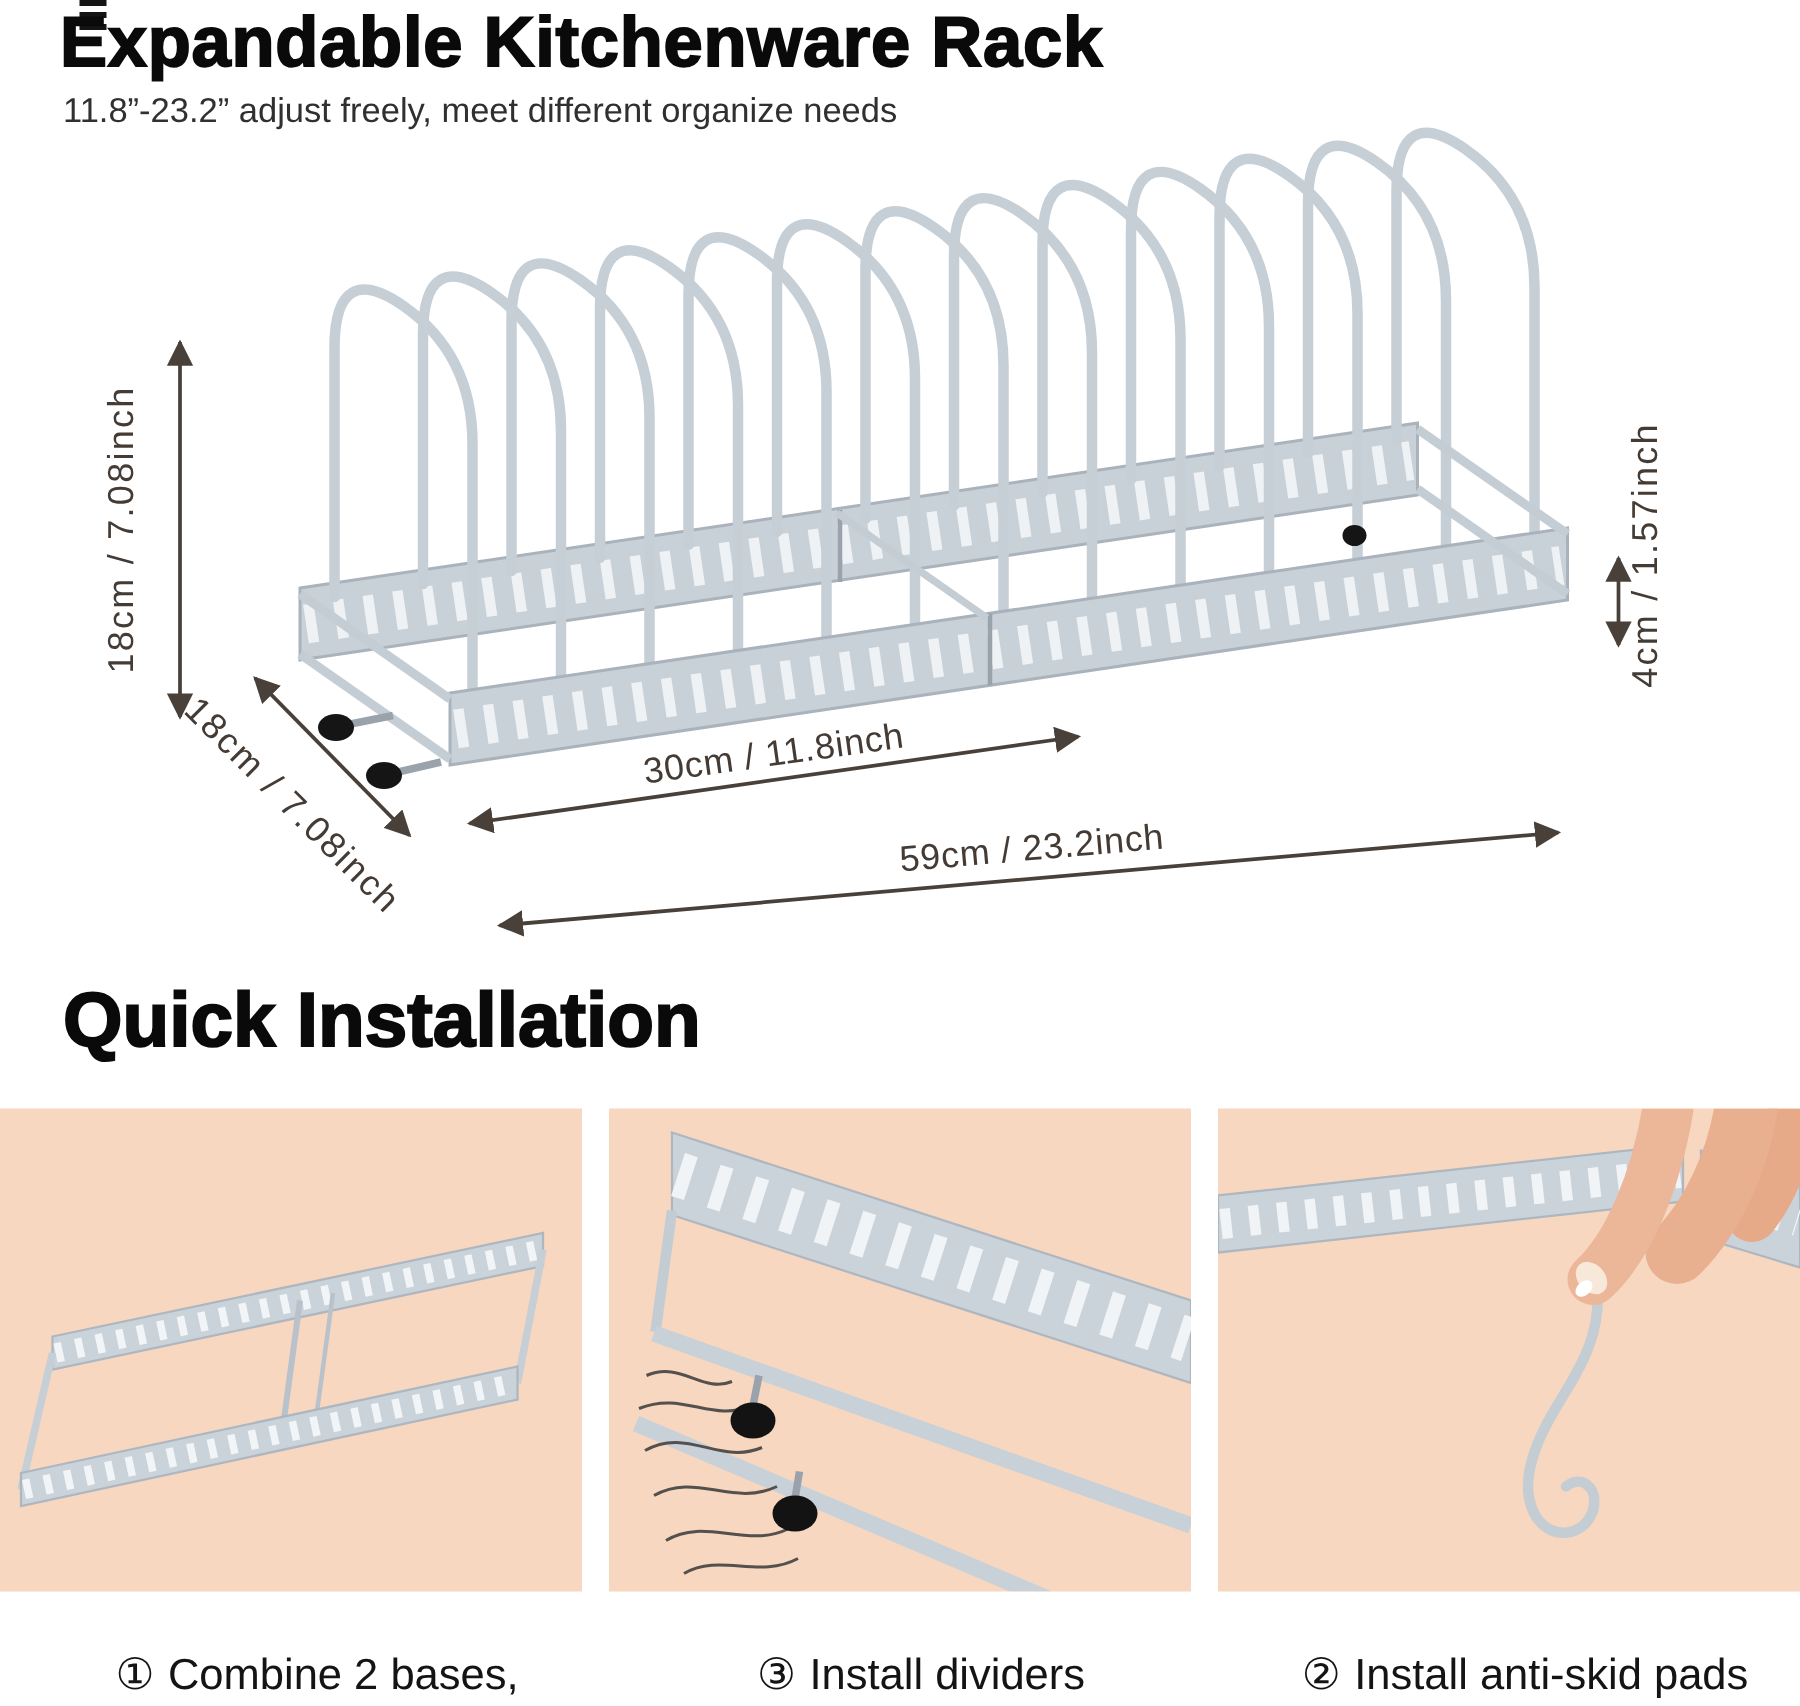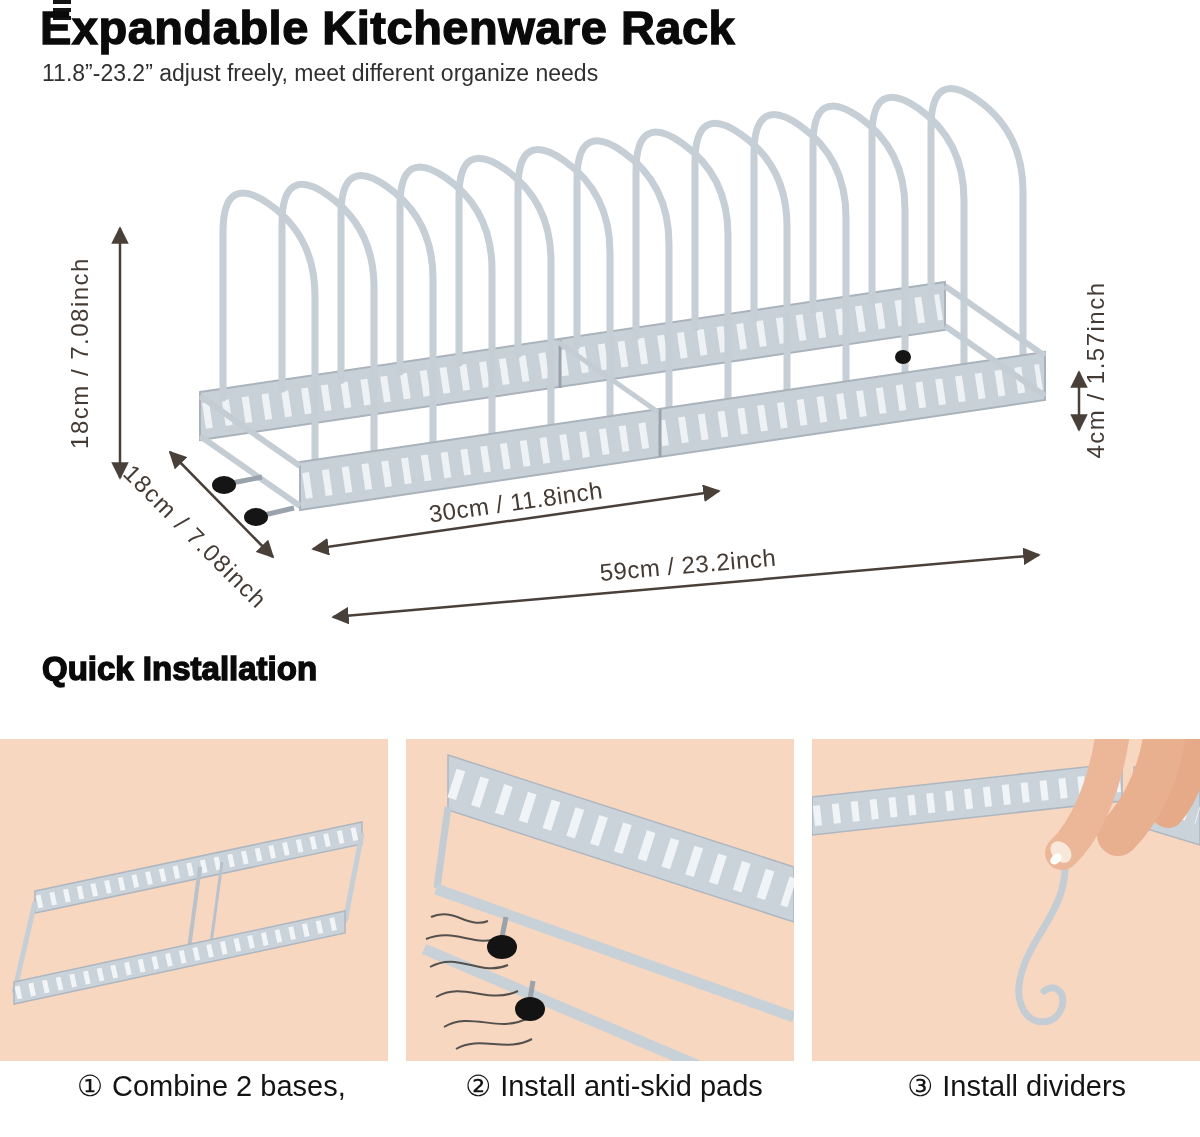--- a/index.html
+++ b/index.html
@@ -15,29 +15,29 @@
   .title{
     position:absolute; left:40px; top:0px; font-size:47px; font-weight:800;
     color:#0a0a0a; letter-spacing:.5px; -webkit-text-stroke:1.3px #0a0a0a;
     white-space:nowrap;
   }
   .subtitle{
     position:absolute; left:42px; top:60px; font-size:23px; color:#303030;
     white-space:nowrap;
   }
   .section-title{
-    position:absolute; left:42px; top:650px; font-size:33px; font-weight:800;
+    position:absolute; left:42px; top:650px; font-size:51px; font-weight:800;
     color:#0a0a0a; -webkit-text-stroke:1.4px #0a0a0a; white-space:nowrap;
   }
   .rack-svg{ position:absolute; left:0; top:0; }
   .panels{ position:absolute; left:0; top:739px; width:1200px; display:flex; gap:18px; }
   .panel{ width:388px; height:322px; background:#f7d7c0; overflow:hidden; }
   .captions{
     position:absolute; left:0; top:1069px; width:1200px; height:66px;
-    display:flex; gap:36px; align-items:flex-start;padding-left:28px;
+    display:flex; gap:36px; align-items:flex-end;padding-left:28px;
   }
   .caption{ width:388px; text-align:center; font-size:29px; color:#141414; line-height:1.22; }
   .cap-num{ margin-right:9px; }
   svg text{ font-family:"Liberation Sans", sans-serif; }
   .dim-text{ font-size:24px; fill:#453b35; letter-spacing:.5px; }
   .dim-text-v{ letter-spacing:1.5px; }
 </style>
 </head>
 <body>
 
@@ -185,25 +185,25 @@
   </div>
 
   <div class="captions">
     <div class="caption">
       <div class="cap-line">
         <span class="cap-num">①</span><span>Combine 2 bases,</span>
       </div>
     </div>
     <div class="caption">
       <div class="cap-line">
-        <span class="cap-num">②</span><span>Install anti-skid pads</span>
+        <span class="cap-num">③</span><span>Install dividers</span>
       </div>
       <div class="cap-line"></div>
     </div>
     <div class="caption">
       <div class="cap-line">
-        <span class="cap-num">③</span><span>Install dividers</span>
+        <span class="cap-num">②</span><span>Install anti-skid pads</span>
       </div>
       <div class="cap-line"></div>
     </div>
   </div>
 
 </div>
 
 </body></html>

